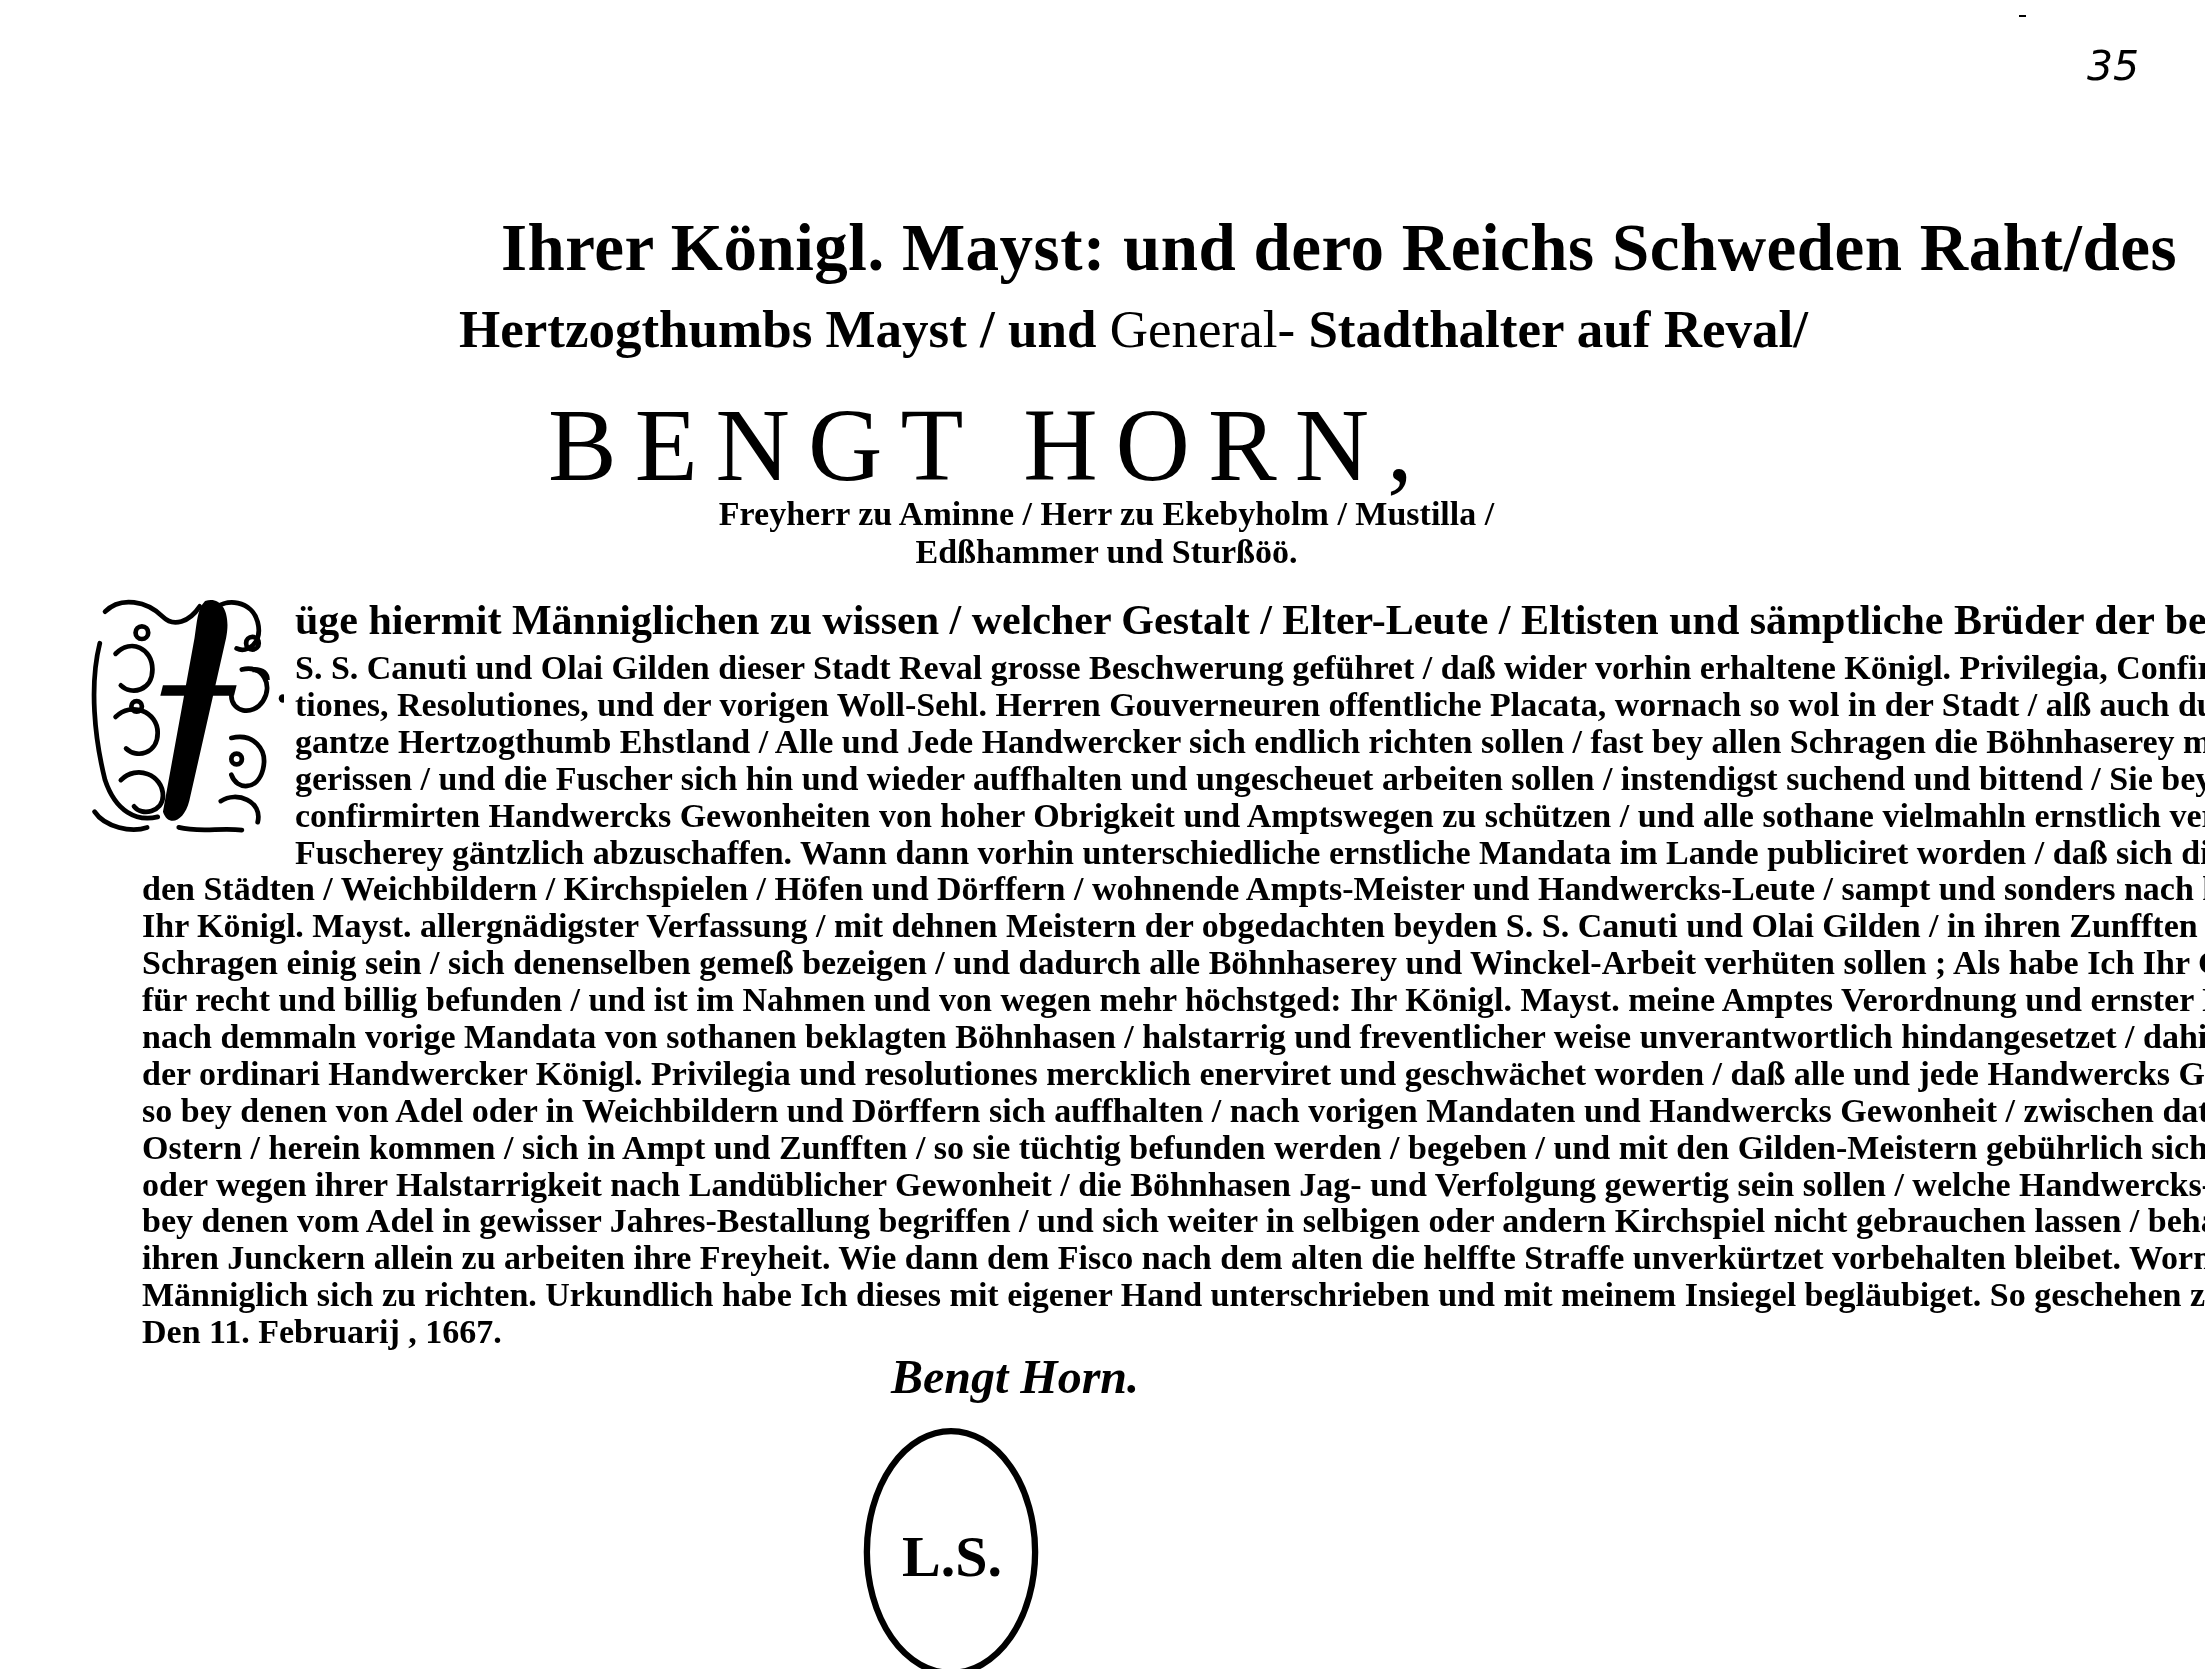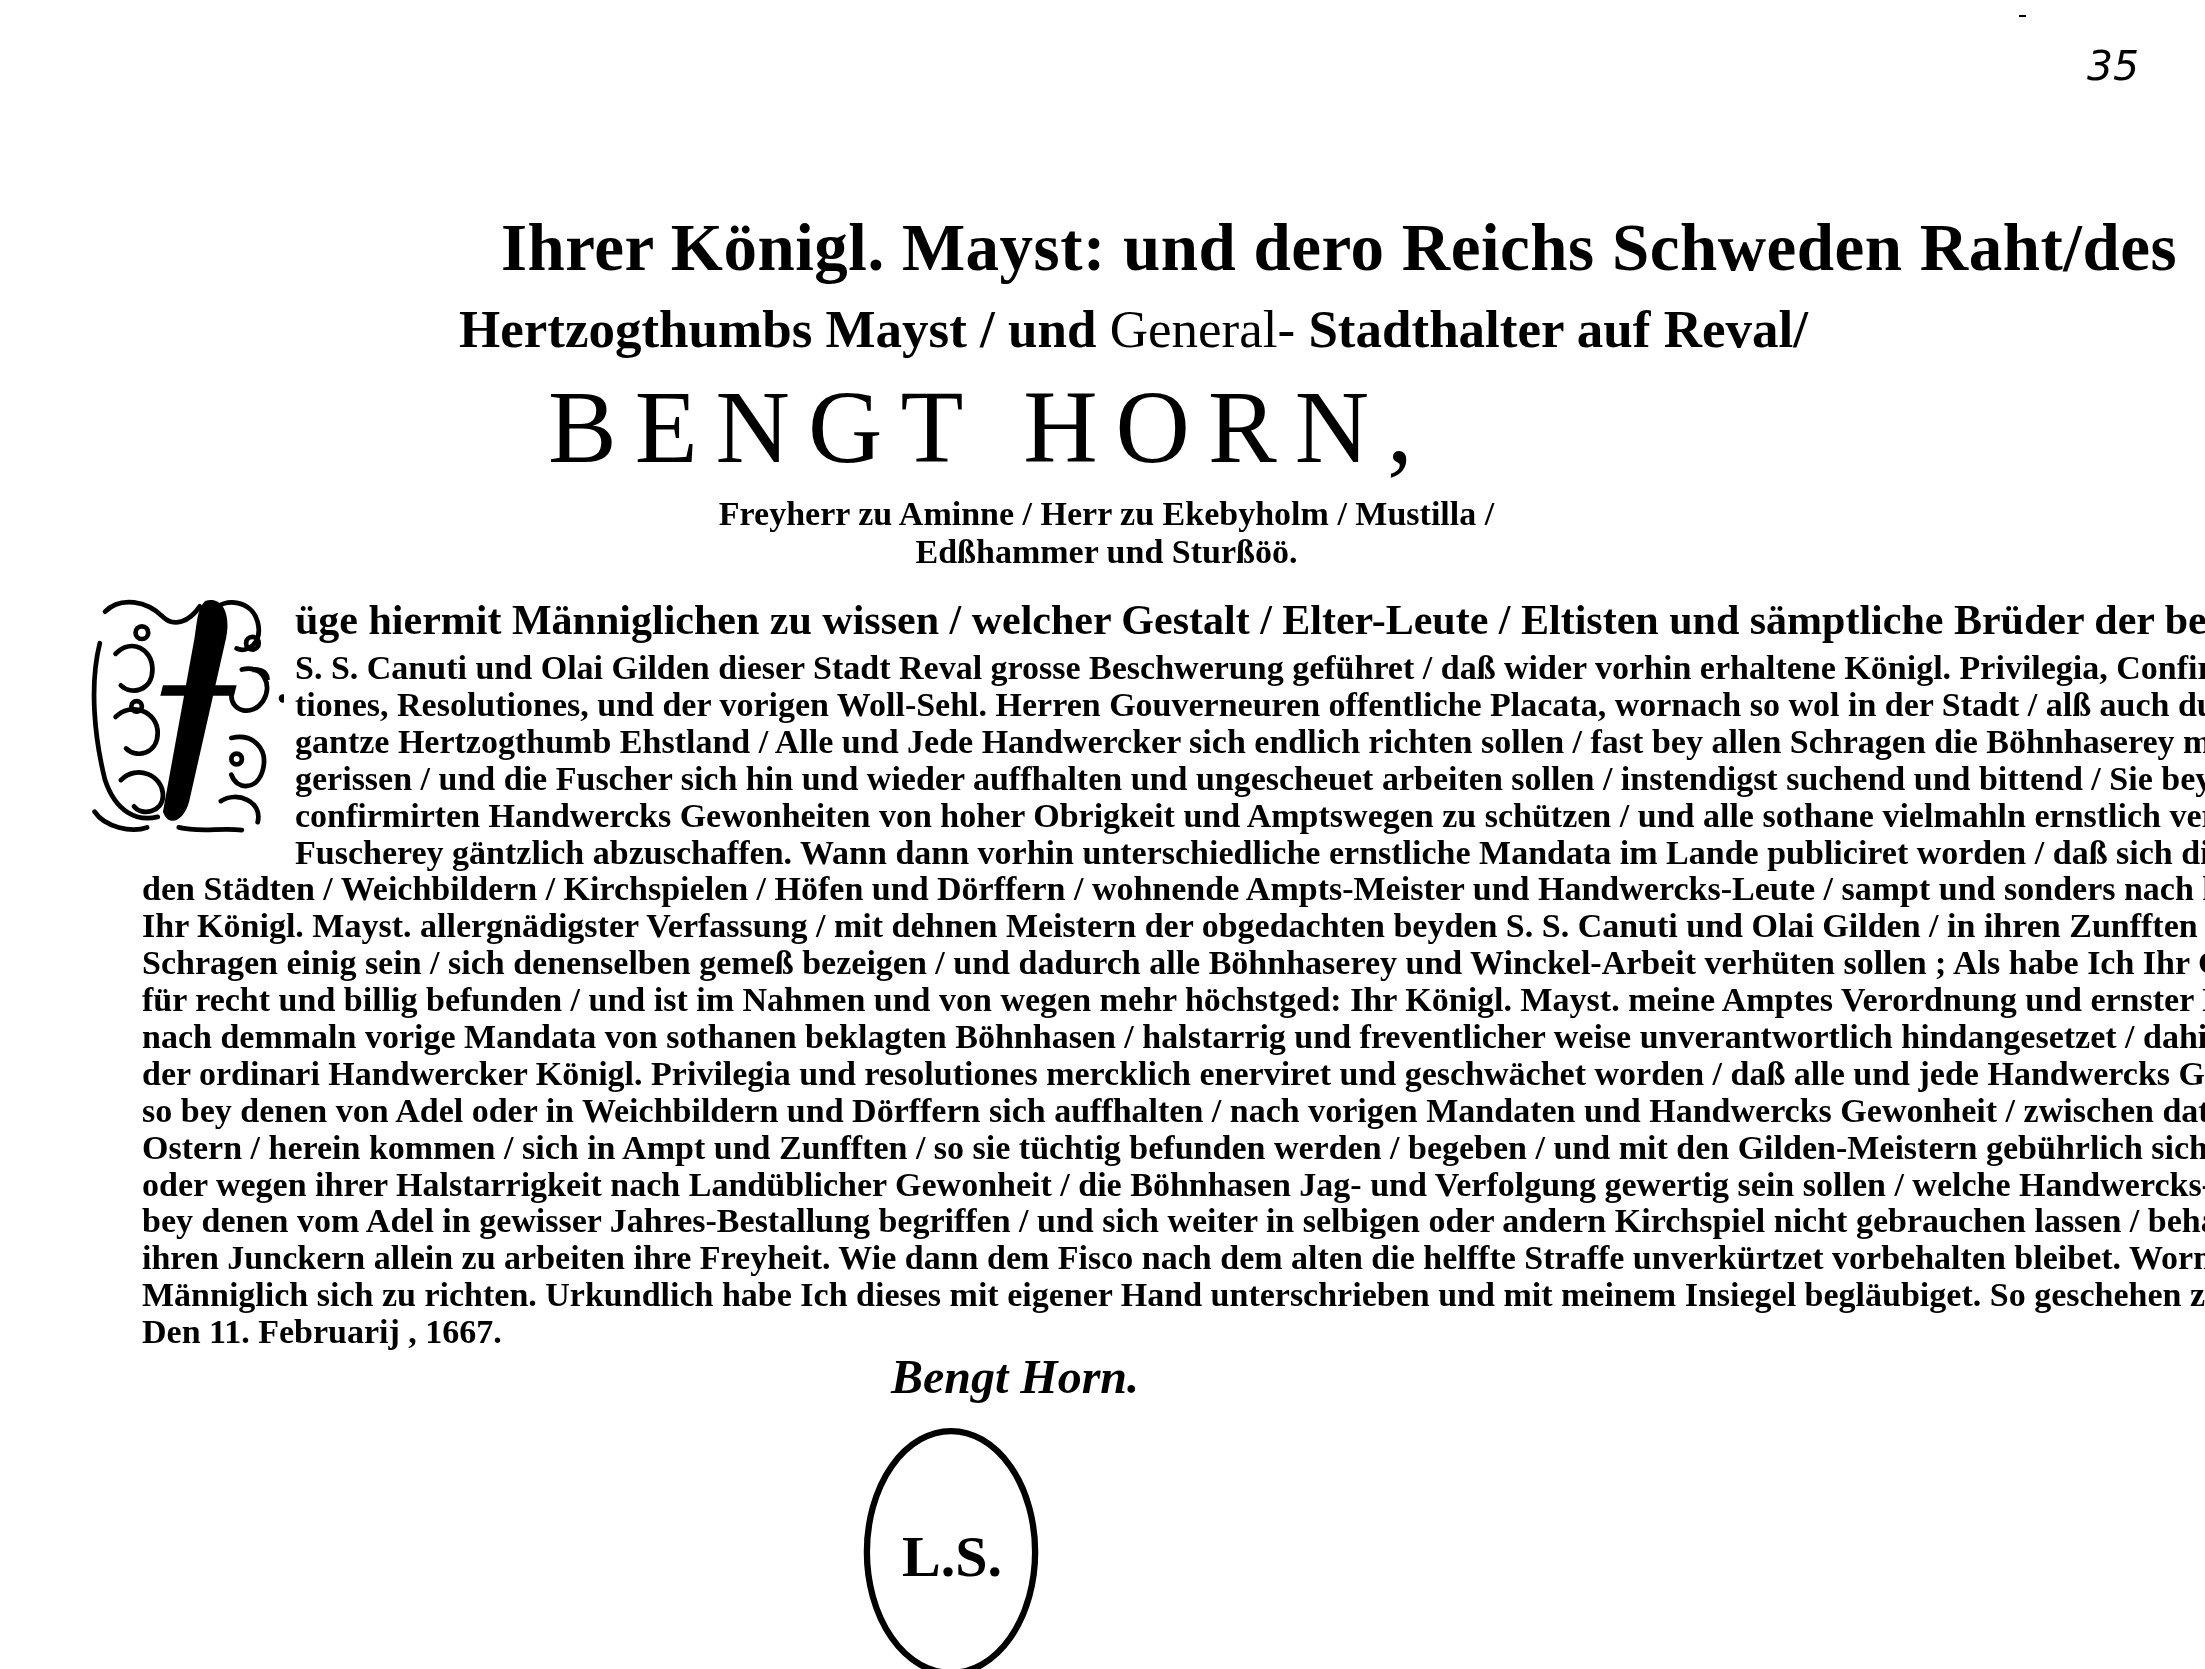--- a/index.html
+++ b/index.html
@@ -11,21 +11,21 @@
   .stray { background:#000; }
   .title-line1 { left: 169px; top: 200px; width: 2008px; height: 95px;
                  font-family: "Liberation Serif", serif; font-weight: bold;
                  font-size: 67px; line-height: 95px; white-space: nowrap;
                  letter-spacing: 0.5px; display:flex; justify-content: flex-end; }
   .title-line1 .roman { font-weight: normal; font-size: 74px; }
   .title-line2 { left: 459px; top: 295px; width: 1128px; height: 69px;
                  font-family: "Liberation Serif", serif; font-weight: bold;
                  font-size: 53px; line-height: 69px; white-space: nowrap; }
   .title-line2 .roman { font-weight: normal; margin-top: 46px; }
-  .name-heading { left: 548px; top: 369px; width: 1075px; height: 116px;
+  .name-heading { left: 548px; top: 387px; width: 1075px; height: 116px;
                   font-family: "Liberation Serif", serif; font-size: 103px;
                   line-height: 116px; letter-spacing: 18px; white-space: nowrap; }
   .titles-block { left: 553px; top: 495px; width: 1107px; text-align: center;
                   font-family: "Liberation Serif", serif; font-weight: bold;
                   font-size: 34px; line-height: 38px; }
   .drop-cap { left: 84px; top: 580px; width: 200px; height: 258px; }
   .body-text { font-family: "Liberation Serif", serif; font-weight: bold;
                font-size: 34px; line-height: 49px; white-space: nowrap; }
   .body-line { position: absolute; display: flex; justify-content: space-between;
                height: 49px; }

